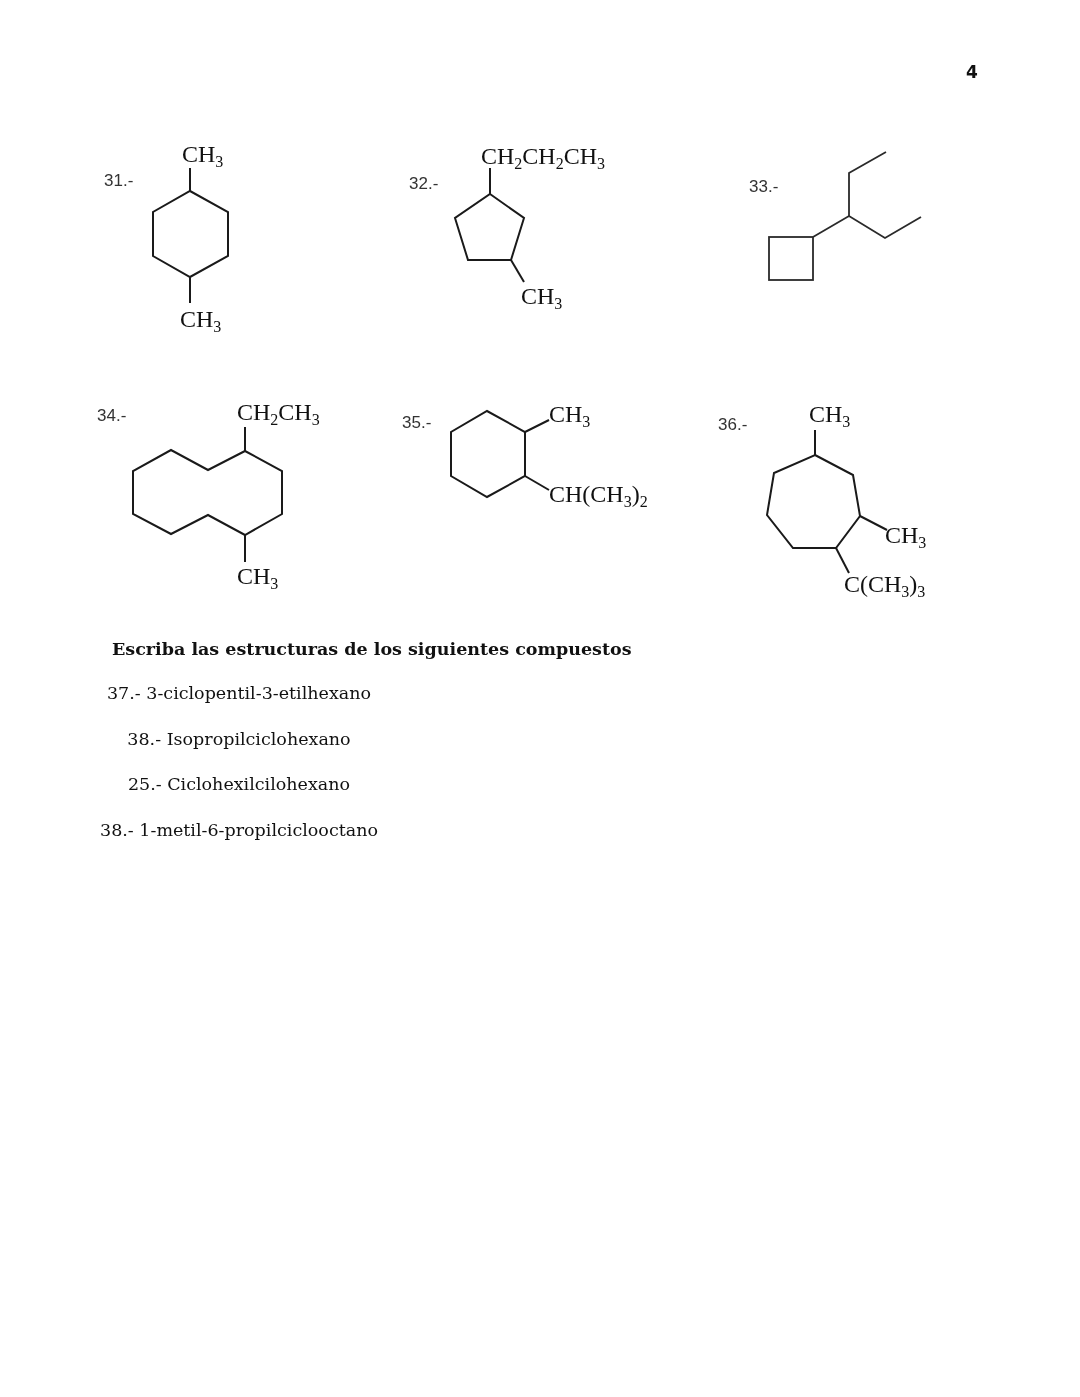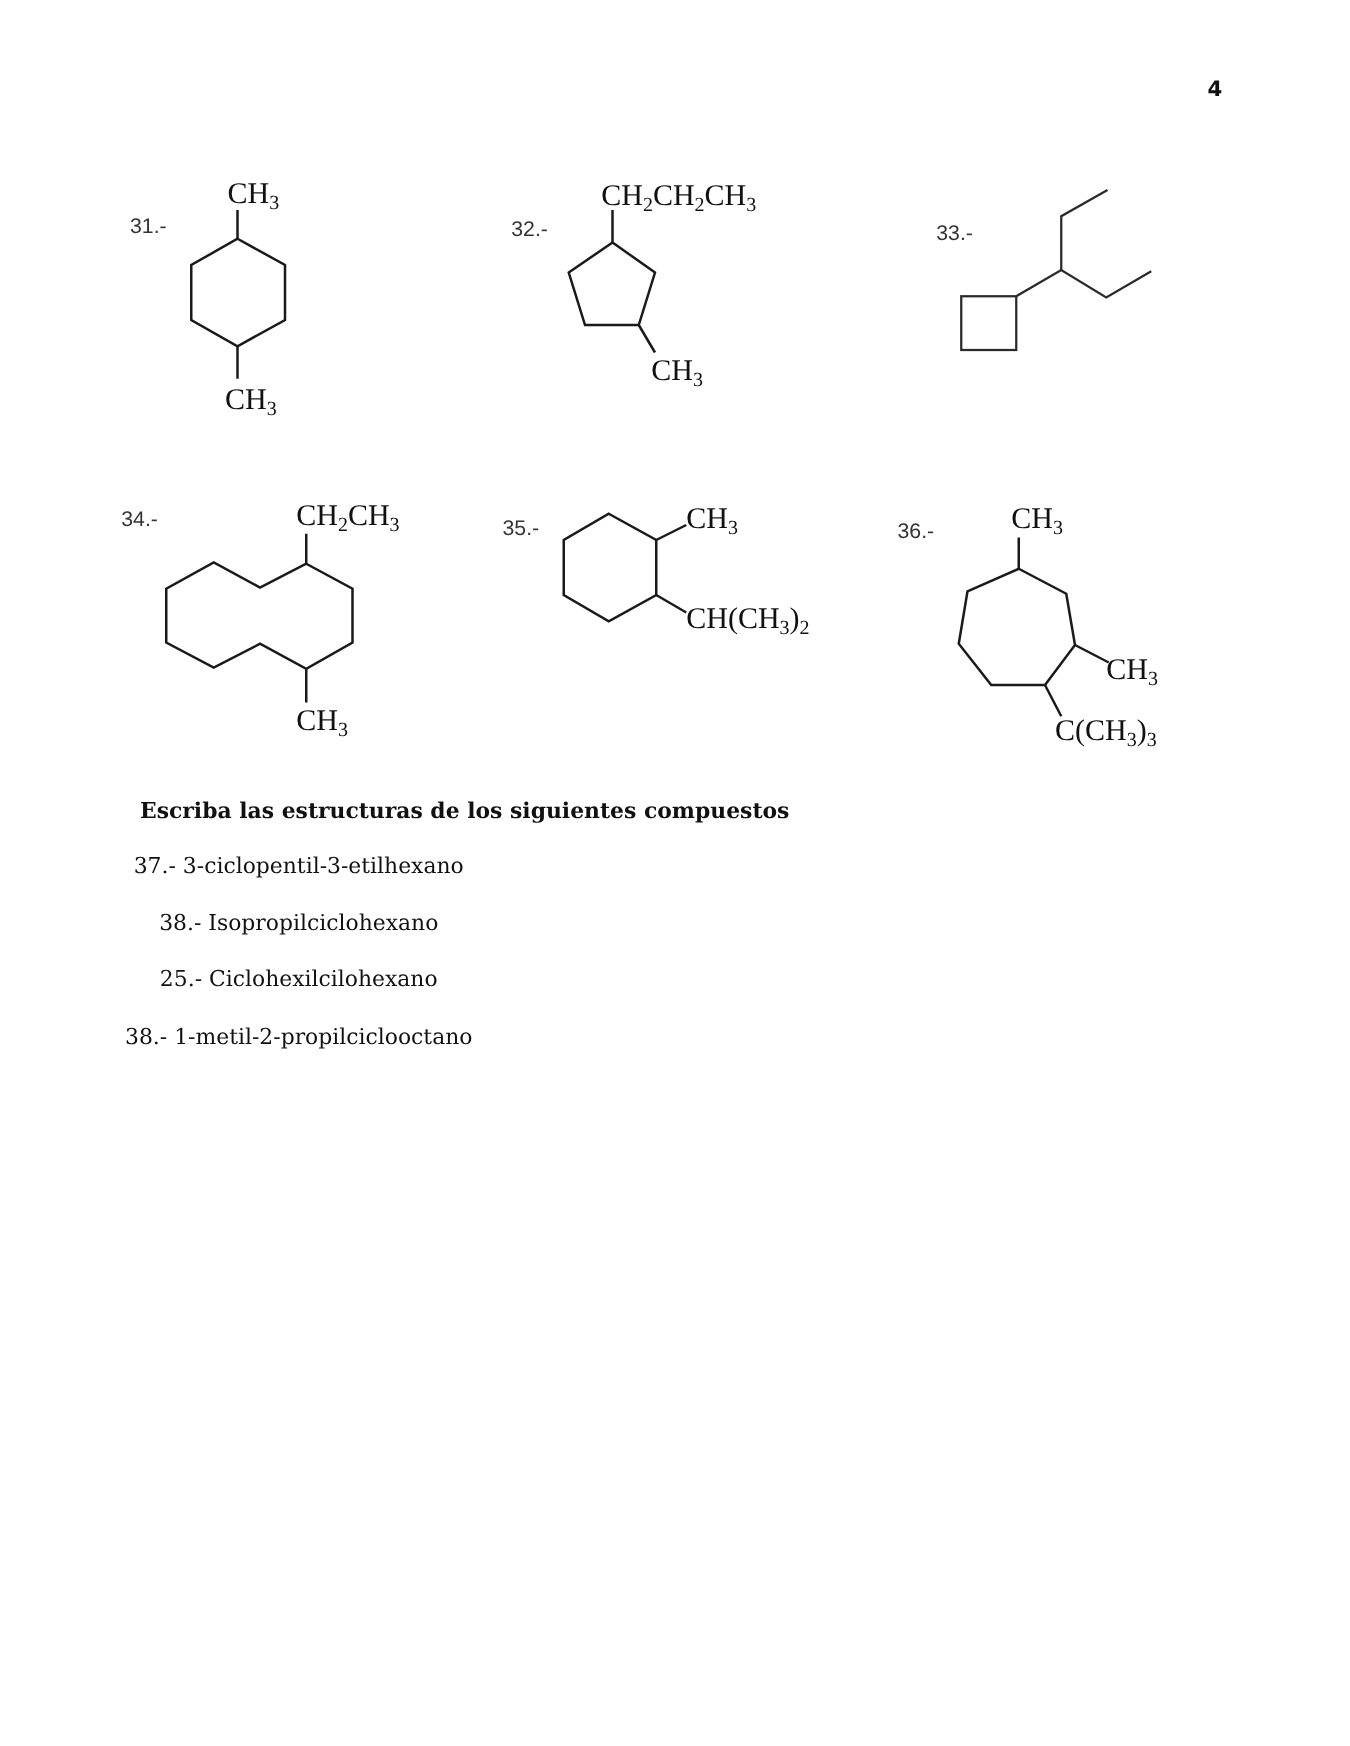--- a/index.html
+++ b/index.html
@@ -79,14 +79,14 @@
     </g>
   </svg>
 </div>
 
 <p class="instructions">Escriba las estructuras de los siguientes compuestos</p>
 
 <ul class="exercise-list">
   <li><span>37.-</span> <span>3-ciclopentil-3-etilhexano</span></li>
   <li><span>38.-</span> <span>Isopropilciclohexano</span></li>
   <li><span>25.-</span> <span>Ciclohexilcilohexano</span></li>
-  <li><span>38.-</span> <span>1-metil-2-propilciclooctano</span></li>
+  <li><span>38.-</span> <span>1-metil-6-propilciclooctano</span></li>
 </ul>
 
 </body></html>

